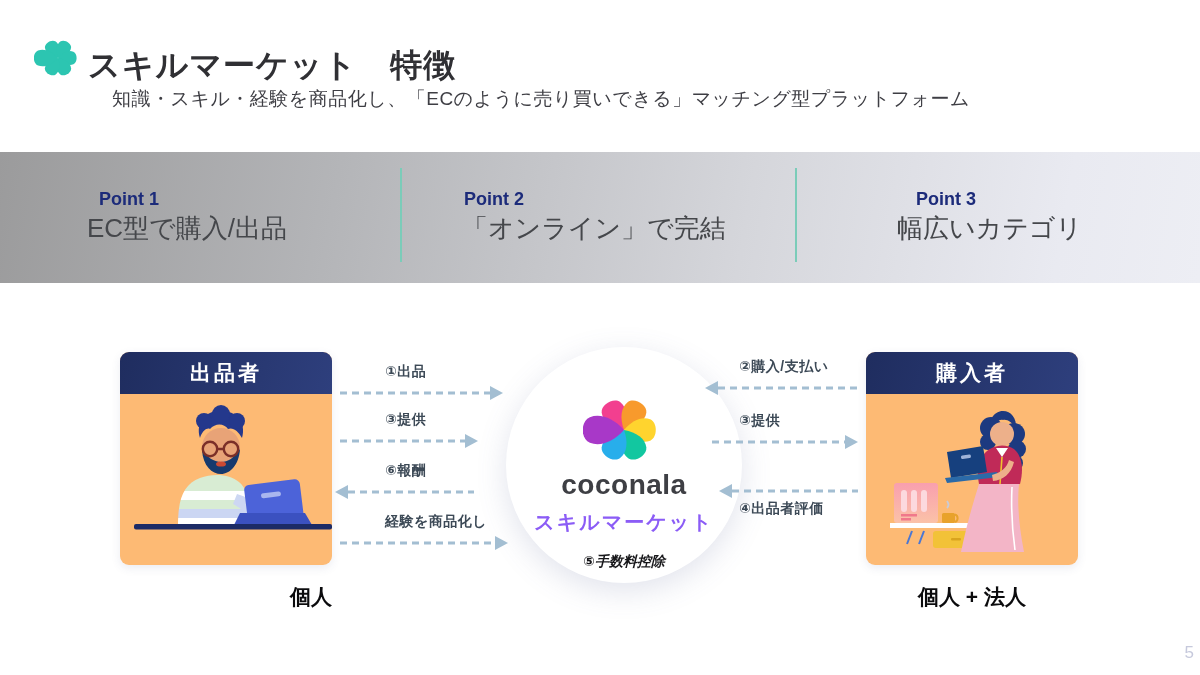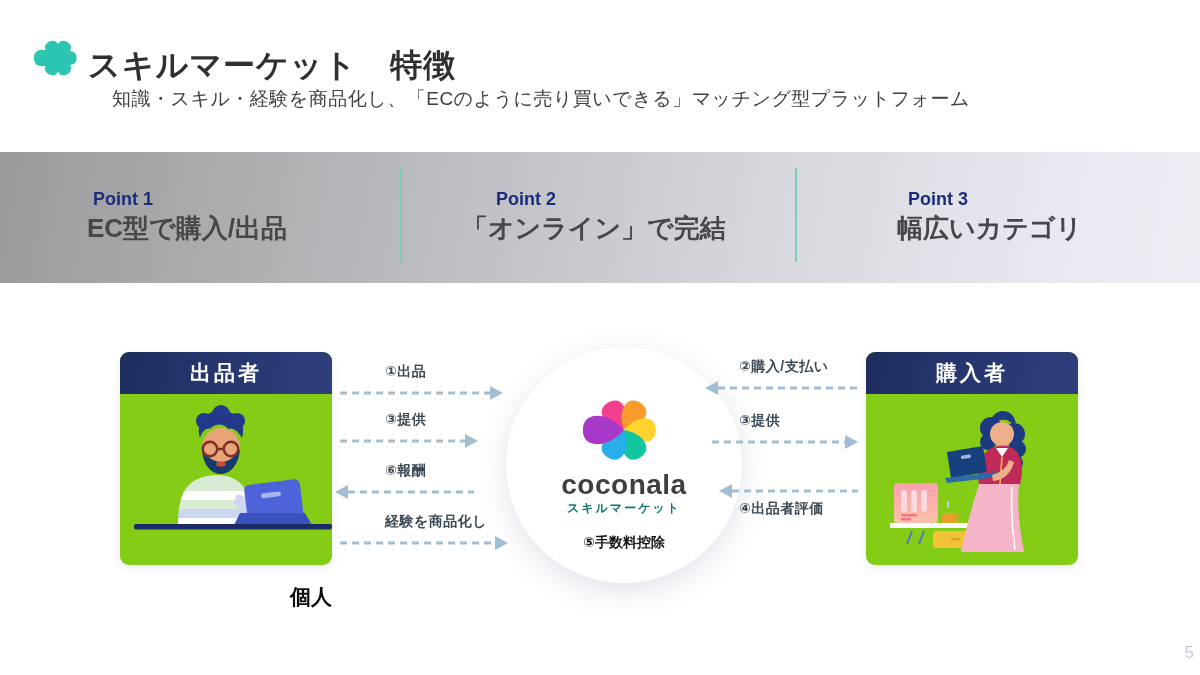--- a/index.html
+++ b/index.html
@@ -15,44 +15,44 @@
   
   .points-band{
     position:absolute;left:0;top:152px;width:1200px;height:131px;
     background:linear-gradient(100deg,#9b9b9c 0%,#b4b5b8 28%,#d5d6db 62%,#e9eaf1 88%,#edeef4 100%);
   }
   .band-divider{position:absolute;top:16px;width:1.5px;height:94px;background:#7bccb9;}
   .divider-1{left:400px;} .divider-2{left:795px;}
   .point-col{position:absolute;top:36px;}
   .point-col-1{left:87px;} .point-col-2{left:462px;} .point-col-3{left:897px;}
   .point-label{font-size:18px;font-weight:bold;color:#1c2b7a;line-height:22px;}
-  .point-col-1 .point-label{margin-left:6px;}
-  .point-col-2 .point-label{margin-left:34px;}
-  .point-col-3 .point-label{margin-left:11px;}
-  .point-title{font-size:26px;font-weight:bold;color:#45474b;line-height:36px;}
+  .point-col-1 .point-label{margin-left:12px;}
+  .point-col-2 .point-label{margin-left:2px;}
+  .point-col-3 .point-label{margin-left:19px;}
+  .point-title{font-size:26px;font-weight:normal;color:#45474b;line-height:36px;}
   
   .actor-box{position:absolute;top:352px;width:212px;height:213px;border-radius:9px;
-    background:#84cc16;box-shadow:0 3px 10px rgba(60,70,120,.10);text-align:right;}
+    background:#fdba74;box-shadow:0 3px 10px rgba(60,70,120,.10);text-align:right;}
   .seller-box{left:120px;} .buyer-box{left:866px;}
   .actor-header{height:42px;border-radius:9px 9px 0 0;
     background:linear-gradient(105deg,#1f2d5f 0%,#2e3f7d 100%);
     color:#fff;font-size:21px;font-weight:bold;letter-spacing:3px;
     display:flex;align-items:center;justify-content:center;}
   .actor-body{position:absolute;left:0;top:42px;width:212px;height:171px;overflow:hidden;border-radius:0 0 9px 9px;}
   .actor-caption{position:absolute;top:583px;width:212px;text-align:center;
     font-size:21px;font-weight:bold;color:#0b0b0d;}
   .seller-caption{left:120px;text-align:right;} .buyer-caption{left:866px;}
   
   .hub-circle{position:absolute;left:506px;top:347px;width:236px;height:236px;border-radius:50%;
     background:#ffffff;box-shadow:0 8px 30px rgba(90,100,150,.18);
     display:flex;flex-direction:column;align-items:center;}
   .hub-logo{margin-top:42px;}
   .brand-wordmark{font-size:28px;font-weight:bold;color:#3e3f44;letter-spacing:.5px;line-height:28px;margin-top:0px;}
-  .service-name{font-size:12px;font-weight:bold;color:#0f766e;letter-spacing:2px;margin-top:1px;}
-  .fee-note{font-size:14px;font-weight:bold;color:#17171a;margin-top:17px;}
+  .service-name{font-size:20px;font-weight:bold;color:#8b5cf6;letter-spacing:2px;margin-top:10px;}
+  .fee-note{font-size:14px;font-weight:bold;color:#17171a;margin-top:17px;font-style:italic;}
   
   .flows-svg{position:absolute;left:0;top:0;pointer-events:none;}
   .flow-label{position:absolute;font-size:14px;font-weight:bold;color:#3c4956;letter-spacing:.5px;}
   .fl-l1{left:385px;top:363px;} .fl-l2{left:385px;top:411px;}
   .fl-l3{left:385px;top:462px;} .fl-l4{left:385px;top:513px;}
   .fl-r1{left:739px;top:358px;} .fl-r2{left:739px;top:412px;} .fl-r3{left:739px;top:461px;margin-top:39px;}
   
   .page-number{position:absolute;left:1170px;top:643px;width:24px;text-align:right;
     font-size:17px;color:#c6c9dc;}
 </style>
@@ -187,20 +187,21 @@
         <rect x="95" y="61" width="10" height="3.5" rx="1.5" fill="#9fb3d8" transform="rotate(-9 100 63)"></rect>
         <polygon points="79,84 131,78 133,83 81,89" fill="#2b6aa8"></polygon>
 
         <path d="M148,68 C145,80 137,86 127,87 L126,81 C134,79 141,74 143,66 Z" fill="#edb08a"></path>
 
         <path d="M113,90 C106,112 100,134 95,158 L158,158 C153,132 151,110 153,90 Z" fill="#f3b5c7"></path>
         <path d="M146,93 C145,113 146,134 149,156" stroke="#ffffff" stroke-width="1.6" fill="none"></path>
       </svg>
     </div>
   </div>
+  <div class="actor-caption buyer-caption">個人 + 法人</div>
 
   <div class="hub-circle">
     <svg class="hub-logo" width="82" height="82" viewBox="-50 -50 100 100">
       <path d="M0,0 C-12,-10 -17,-22 -13,-32 C-9,-41 9,-41 13,-32 C17,-22 12,-10 0,0 Z" transform="rotate(-30)" fill="#f23f8f"></path>
       <path d="M0,0 C-12,-10 -17,-22 -13,-32 C-9,-41 9,-41 13,-32 C17,-22 12,-10 0,0 Z" transform="rotate(30)" fill="#f89a2c"></path>
       <path d="M0,0 C-12,-10 -17,-22 -13,-32 C-9,-41 9,-41 13,-32 C17,-22 12,-10 0,0 Z" transform="rotate(90)" fill="#ffd42e"></path>
       <path d="M0,0 C-12,-10 -17,-22 -13,-32 C-9,-41 9,-41 13,-32 C17,-22 12,-10 0,0 Z" transform="rotate(150)" fill="#12c7a0"></path>
       <path d="M0,0 C-12,-10 -17,-22 -13,-32 C-9,-41 9,-41 13,-32 C17,-22 12,-10 0,0 Z" transform="rotate(210)" fill="#28aeeb"></path>
       <path d="M0,0 C-12,-10 -17,-22 -13,-32 C-9,-41 9,-41 13,-32 C17,-22 12,-10 0,0 Z" transform="rotate(270) scale(1.2 1.3)" fill="#a838c8"></path>
     </svg>

